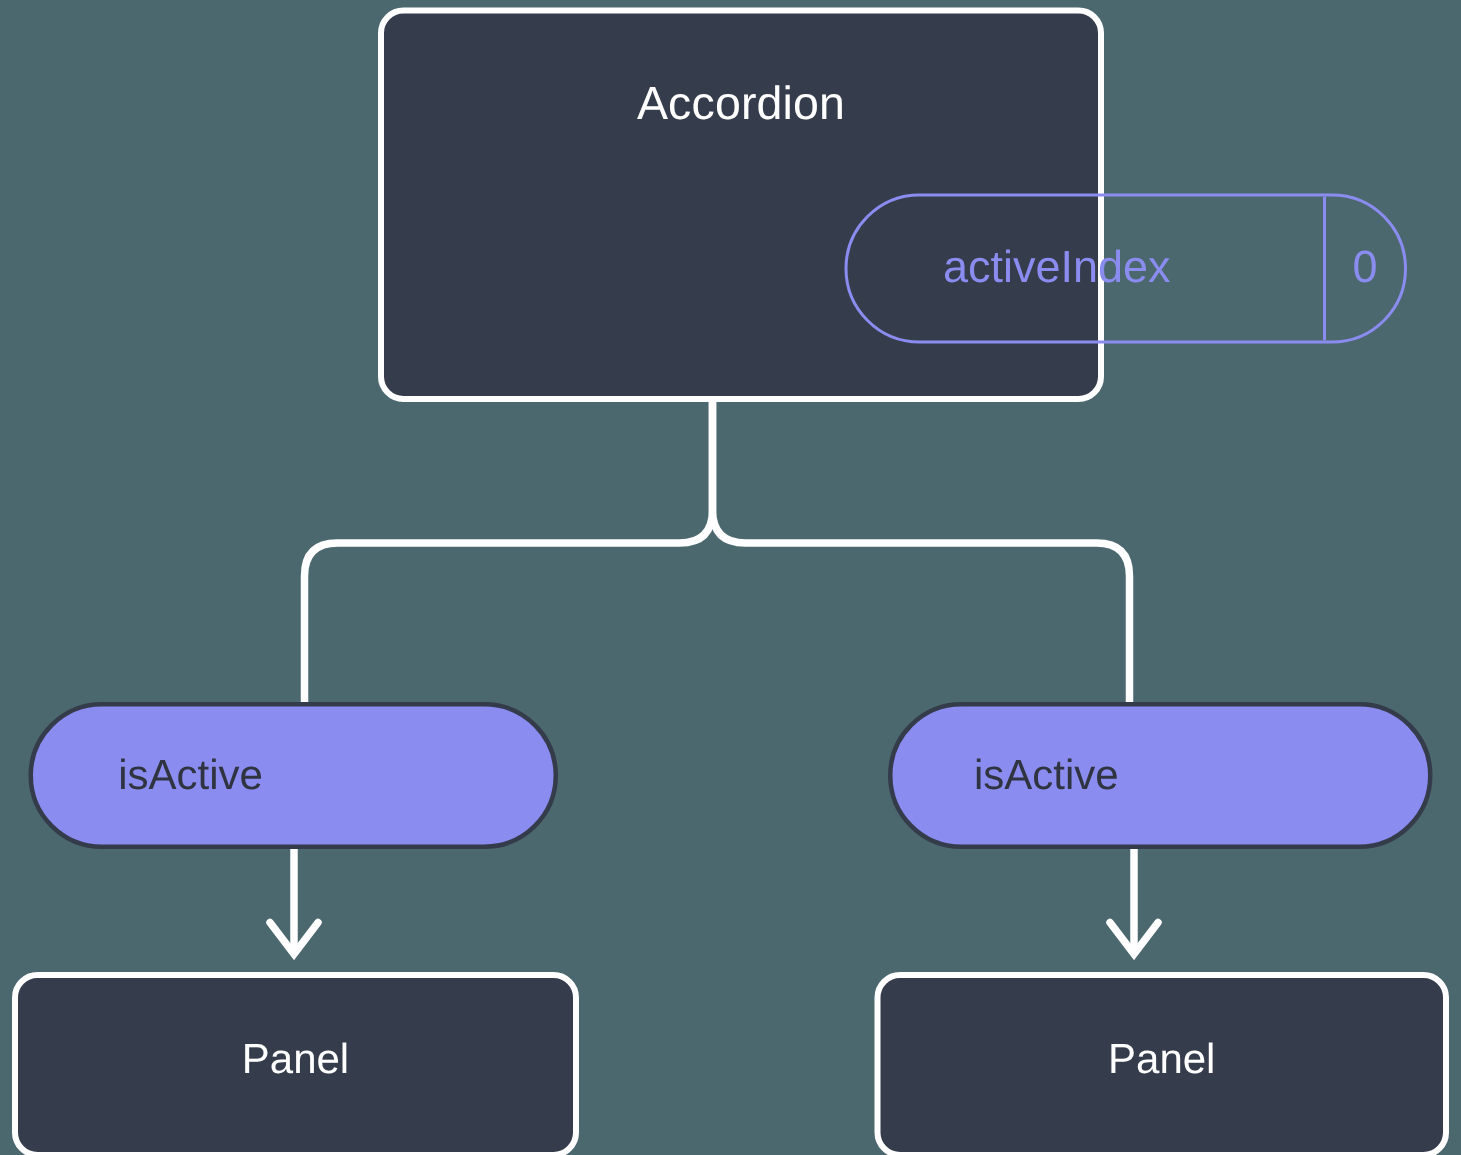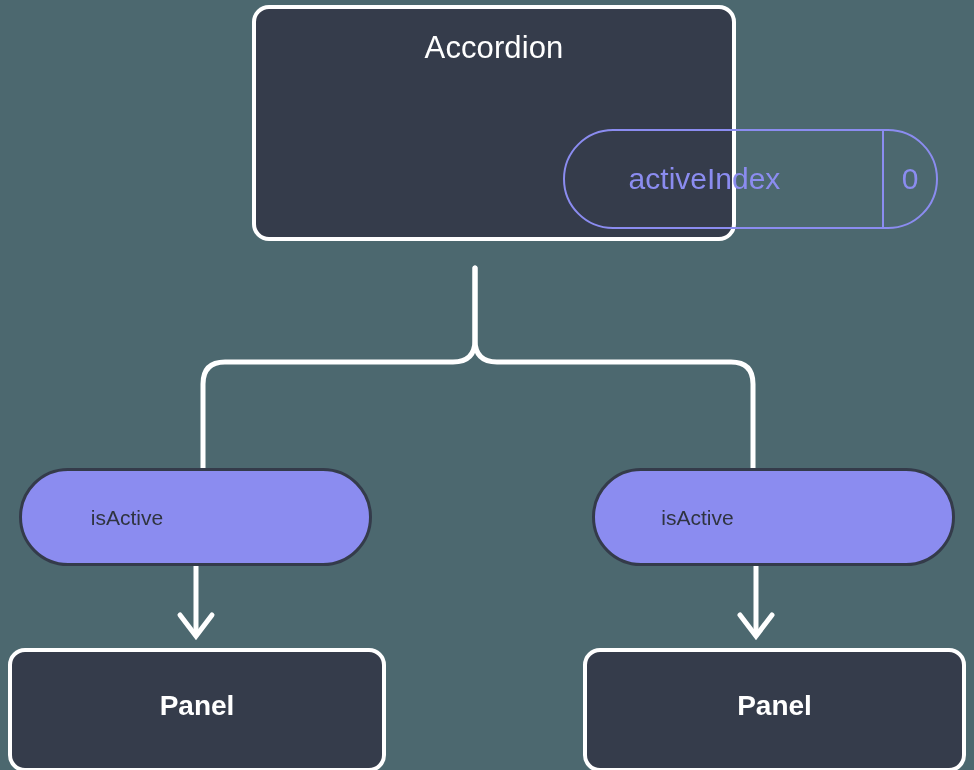--- a/index.html
+++ b/index.html
@@ -38,24 +38,24 @@
     border: 4px solid #ffffff;
     border-radius: 17px;
     display: flex;
     align-items: center;
     justify-content: center;
   }
   #accordion-box {
     left: 252px;
     top: 5px;
     width: 484px;
-    height: 236px;
+    height: 263px;
     flex-direction: column;
     justify-content: flex-start;
-    padding-top: 23px;
+    padding-top: 44px;
   }
   .node-title {
     color: #ffffff;
     font-size: 31px;
     font-weight: 400;
     letter-spacing: 0.1px;
     line-height: 1;
   }
   #panel-left-box {
     left: 8px;
@@ -65,21 +65,21 @@
   }
   #panel-right-box {
     left: 583px;
     top: 648px;
     width: 383px;
     height: 124px;
   }
   .panel-title {
     color: #ffffff;
     font-size: 28px;
-    font-weight: 700;
+    font-weight: 400;
     line-height: 1;
     margin-top: -8px;
   }
 
   
   .pill {
     position: absolute;
     box-sizing: border-box;
     display: flex;
     align-items: stretch;
@@ -119,21 +119,21 @@
 
   
   .pill-filled {
     background: #8b8cf0;
     border: 3px solid #343b4a;
     height: 98px;
   }
   .pill-filled .pill-key,
   .pill-filled .pill-val {
     color: #2f3440;
-    font-size: 21px;
+    font-size: 28px;
   }
   #is-active-true-pill {
     left: 19px;
     top: 468px;
     width: 353px;
   }
   #is-active-true-pill .pill-key { width: 210px; }
   #is-active-true-pill .pill-val {
     flex: 1;
     border-left: 3px solid #343b4a;

